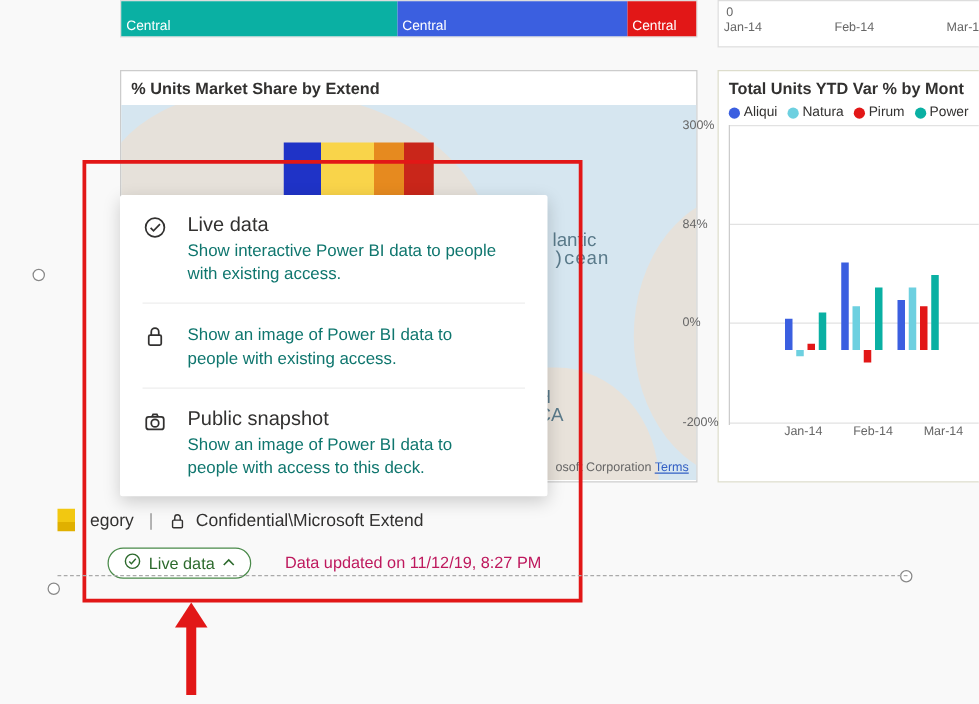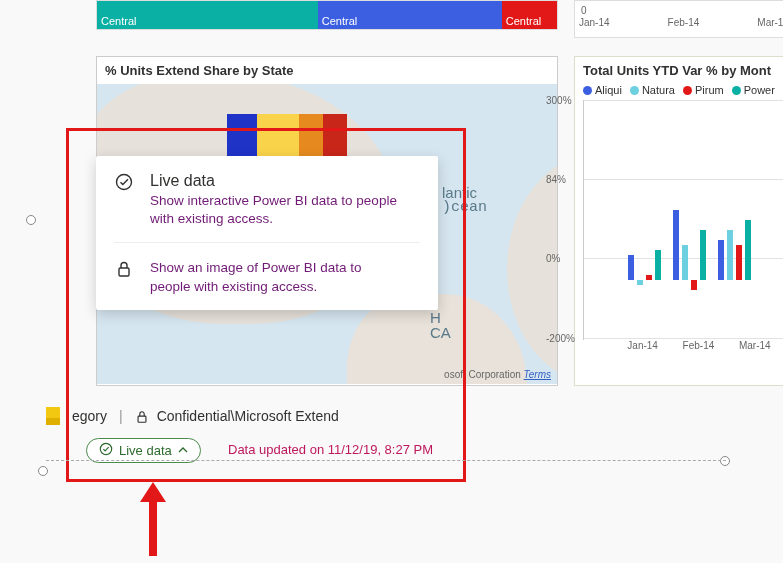--- a/index.html
+++ b/index.html
@@ -46,21 +46,21 @@
   .sa   { top:210px; left:250px; width:180px; height:200px; border-radius:40% 50% 60% 50%; background:#e8e2da; }
   .af   { top:70px;  left:410px; width:180px; height:230px; border-radius:50% 40% 50% 50%; }
   .heat { position:absolute; top:30px; left:130px; width:120px; height:90px;
           background: linear-gradient(90deg,#1f33c7 0 25%,#f9d44a 25% 60%,#e68a1f 60% 80%,#c9261a 80% 100%); }
   .map-label { position:absolute; color:#5a7a8a; font-size:15px; }
   .lbl-atl   { top:100px; left:345px; }
   .lbl-ocean { top:115px; left:345px;font-family:Liberation Mono, monospace; }
   .lbl-h     { top:225px; left:333px; }
   .lbl-ca    { top:240px; left:333px; }
   .attr { position:absolute; bottom:4px; right:6px; font-size:10px; color:#666; }
-  .attr a { color:#3360c4; text-decoration: underline; font-style: italic; }
+  .attr a { color:#3360c4; text-decoration: underline; }
 
   
   .right-chart1 {
     position:absolute; top:0; left:574px; width:220px; height:38px;
     border:1px solid #ddd; background:#fff;
     font-size:10px; color:#666; padding:4px;
   }
   .right-chart1 .ax { display:flex; justify-content:space-between; margin-top:12px; }
 
   .right-chart2 {
@@ -106,21 +106,21 @@
     background:#fff; box-shadow:0 4px 14px rgba(0,0,0,.18);
     border-radius:2px;
   }
   .opt { display:flex; padding:16px 18px 14px; gap:14px; cursor:pointer; }
   .opt + .opt { border-top:1px solid #eee; margin:0 18px; padding-left:0; padding-right:0; }
   .popover .opt:nth-child(n+2) { margin-left:18px; margin-right:18px; }
   .opt:first-child { }
   .opt-icon { width:22px; height:22px; flex:0 0 22px; color:#323130; }
   .opt-icon svg { width:20px; height:20px; }
   .opt-title { font-size:16px; color:#323130; margin-bottom:2px; }
-  .opt-desc  { font-size:13.5px; color:#701a75; line-height:1.35; max-width:250px; }
+  .opt-desc  { font-size:13.5px; color:#0f766e; line-height:1.35; max-width:250px; }
 
   
   .highlight {
     position:absolute; top:128px; left:66px; width:400px; height:354px;
     border:3px solid #e21717; pointer-events:none;
   }
   .arrow {
     position:absolute; top:482px; left:140px; width:24px; height:74px;
     pointer-events:none;
   }
@@ -140,21 +140,21 @@
 </head>
 <body>
 
 <div class="top-bar">
   <div class="seg seg1">Central</div>
   <div class="seg seg2">Central</div>
   <div class="seg seg3">Central</div>
 </div>
 
 <div class="map-panel">
-  <div class="map-title">% Units Extend Share by State</div>
+  <div class="map-title">% Units Market Share by Extend</div>
   <div class="map-area">
     <div class="land na"></div>
     <div class="land sa"></div>
     <div class="land af"></div>
     <div class="heat"></div>
     <div class="map-label lbl-atl">lantic</div>
     <div class="map-label lbl-ocean">)cean</div>
     <div class="map-label lbl-h">H</div>
     <div class="map-label lbl-ca">CA</div>
     <div class="attr">
@@ -276,20 +276,33 @@
     <div class="opt-icon">
       <svg viewBox="0 0 20 20" fill="none" stroke="#323130" stroke-width="1.4">
         <rect x="5" y="9" width="10" height="8" rx="1.2"></rect>
         <path d="M7 9V6.5a3 3 0 0 1 6 0V9"></path>
       </svg>
     </div>
     <div>
       <div class="opt-desc">Show an image of Power BI data to people with existing access.</div>
     </div>
   </div>
+  <div class="opt">
+    <div class="opt-icon">
+      <svg viewBox="0 0 20 20" fill="none" stroke="#323130" stroke-width="1.4">
+        <rect x="3" y="6.5" width="14" height="10" rx="2"></rect>
+        <circle cx="10" cy="11.5" r="3"></circle>
+        <path d="M7.5 6.5l1-2h3l1 2"></path>
+      </svg>
+    </div>
+    <div>
+      <div class="opt-title">Public snapshot</div>
+      <div class="opt-desc">Show an image of Power BI data to people with access to this deck.</div>
+    </div>
+  </div>
 </div>
 
 <div class="highlight"></div>
 <div class="arrow">
   <div class="head"></div>
     <div class="stem"></div>
 </div>
 
 <div class="handle h-left"></div>
 <div class="handle h-right"></div>

